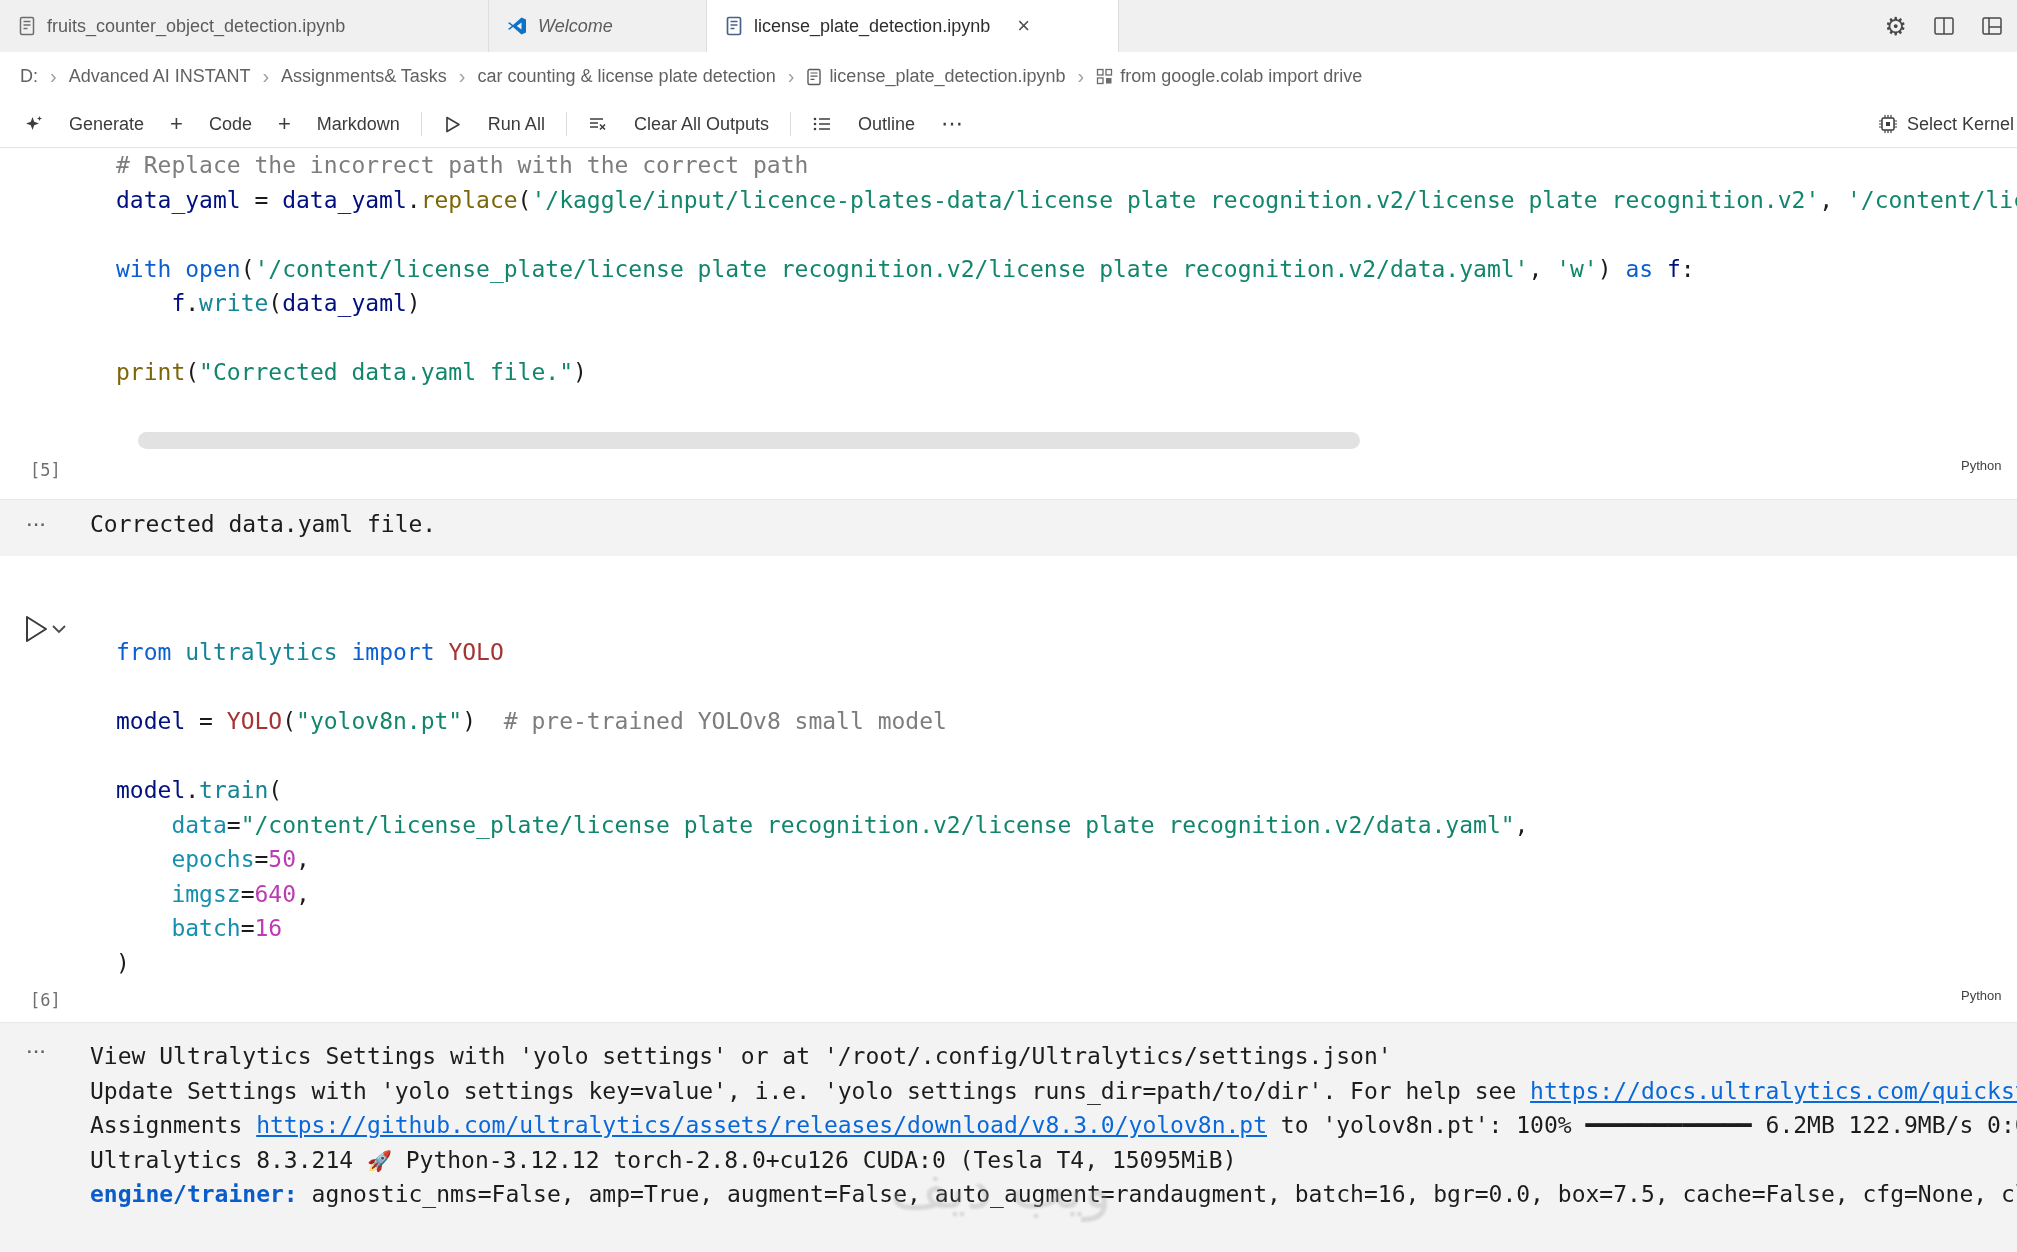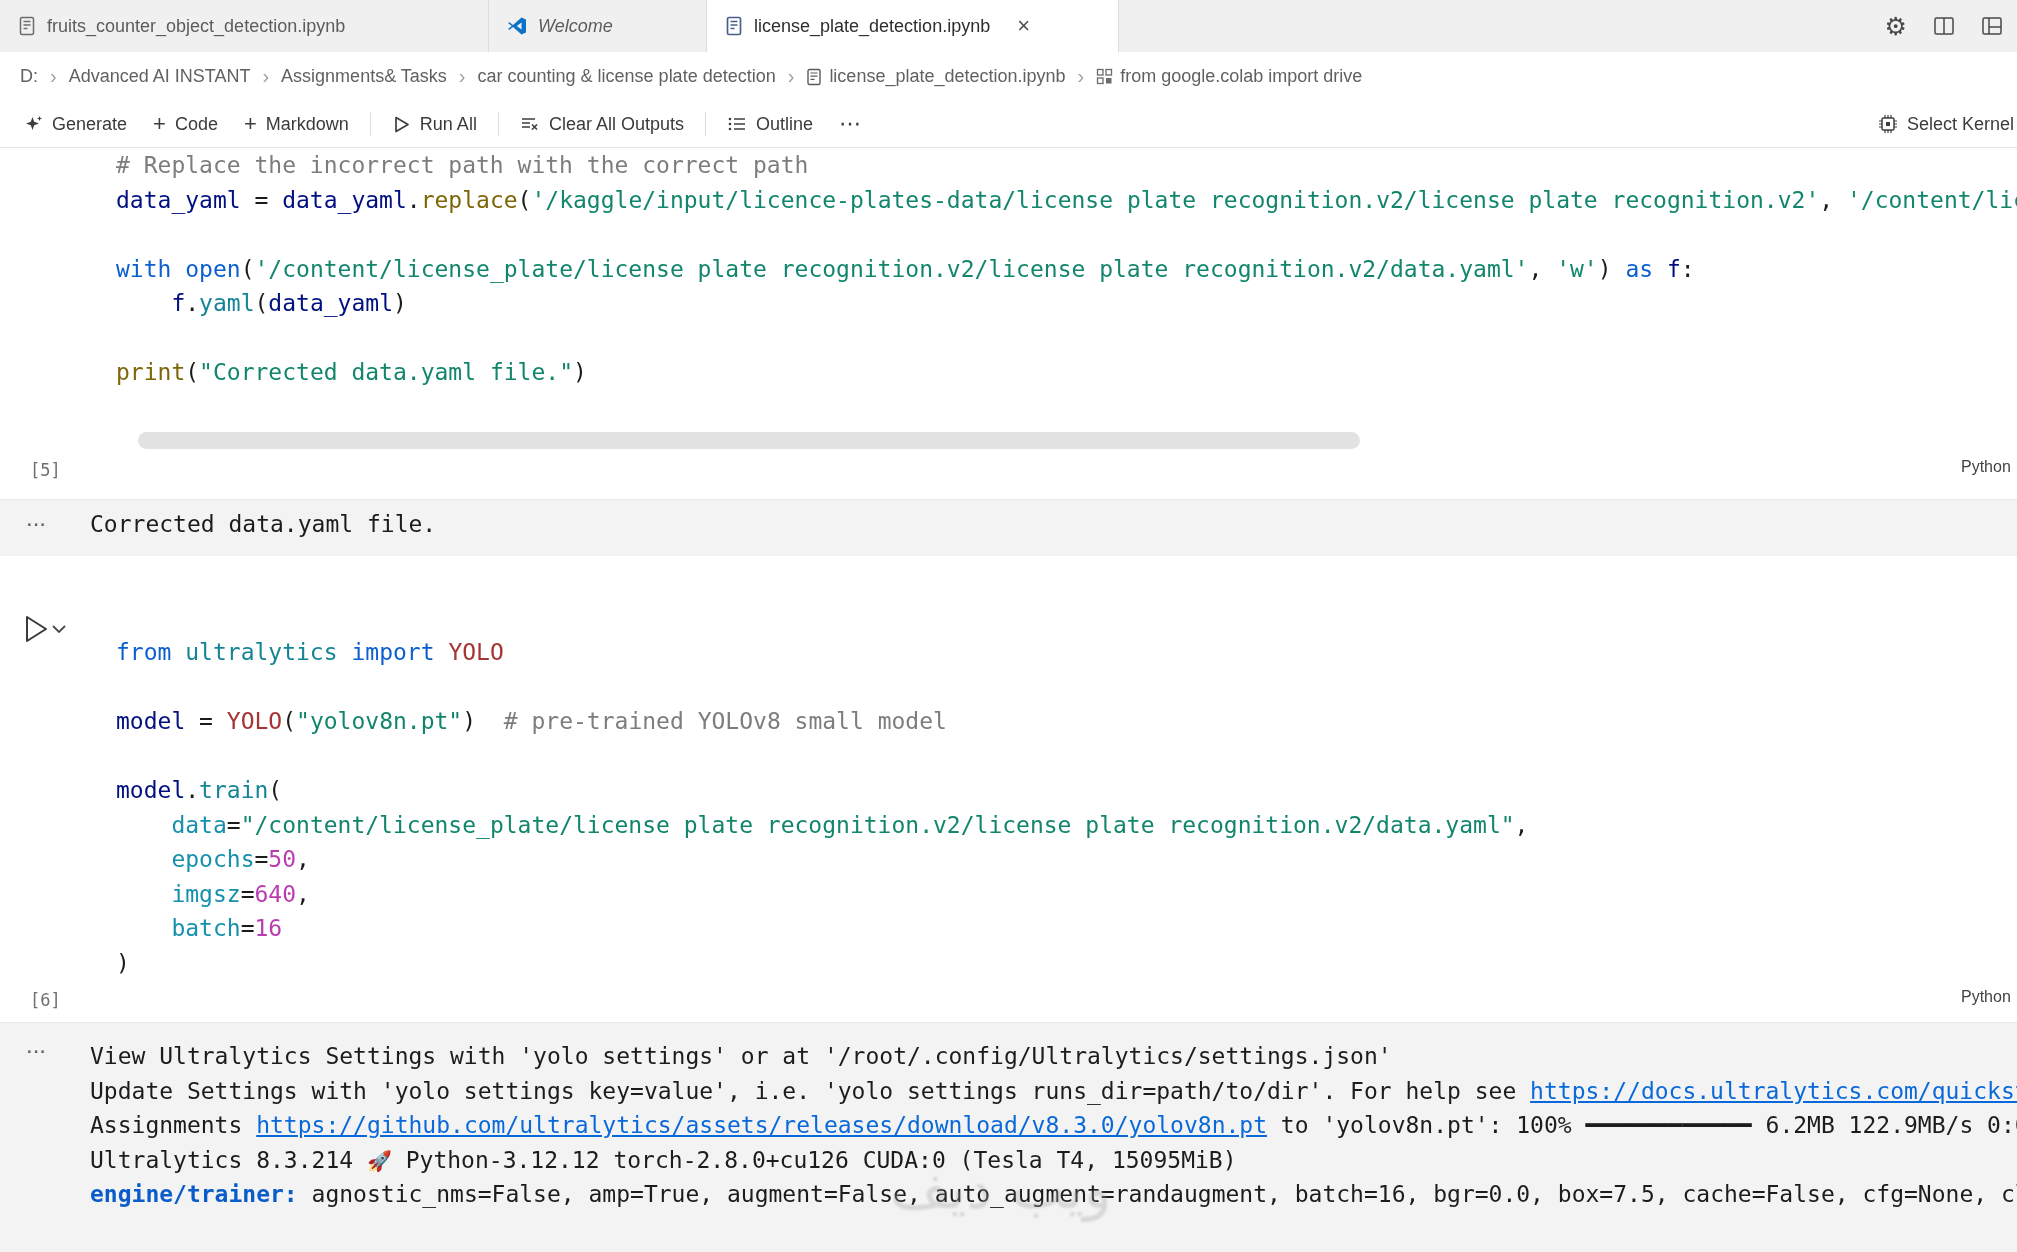--- a/index.html
+++ b/index.html
@@ -20,35 +20,35 @@
 
   
   .breadcrumb{height:49px;background:#fff;display:flex;align-items:center;padding-left:20px;
               font-size:18px;color:#616161;gap:10px;white-space:nowrap;}
   .crumb-sep{color:#9e9e9e;font-size:20px;padding:0 2px;}
   .crumb{display:flex;align-items:center;gap:7px;}
 
   
   .nb-toolbar{height:46px;background:#fff;border-bottom:1px solid #e3e3e3;display:flex;align-items:center;
               padding-left:12px;gap:2px;font-size:18px;color:#3b3b3b;position:relative;white-space:nowrap;}
-  .tb-btn{display:flex;align-items:center;gap:9px;padding:5px 12px;border-radius:5px;cursor:pointer;}
+  .tb-btn{display:flex;align-items:center;gap:26px;padding:5px 12px;border-radius:5px;cursor:pointer;}
   .tb-plus{font-size:22px;line-height:1;color:#3e3e3e;}
   .tb-sep{width:1px;height:24px;background:#dcdcdc;margin:0 7px;}
   .tb-right{position:absolute;left:1878px;top:0;height:46px;display:flex;align-items:center;gap:9px;}
 
   
   .nb-body{position:relative;height:1104px;background:#fff;overflow:hidden;}
 
   .code{margin-left:116px;font-family:"DejaVu Sans Mono",monospace;font-size:23px;line-height:34.5px;color:#1b1b1b;}
   .cline{white-space:pre;height:34.5px;}
 
   .cell1{position:relative;height:351px;overflow:hidden;}
   .hscroll{position:absolute;left:138px;top:284px;width:1222px;height:17px;background:#e2e2e2;border-radius:9px;}
   .exec-label{position:absolute;left:30px;top:312px;font-family:"DejaVu Sans Mono",monospace;font-size:17px;color:#6f6f6f;}
-  .cell-lang{position:absolute;left:1961px;top:310px;font-size:16px;color:#424242;white-space:nowrap;}
+  .cell-lang{position:absolute;left:1961px;top:310px;font-size:13px;color:#424242;white-space:nowrap;}
 
   .output1{height:57px;background:#f3f3f3;border-top:1px solid #e8e8e8;position:relative;display:flex;align-items:center;box-sizing:border-box;}
   .out-mono{margin-left:90px;font-family:"DejaVu Sans Mono",monospace;font-size:23px;color:#1c1c1c;}
   .out-more{position:absolute;left:26px;top:6px;color:#5f5f5f;font-size:24px;line-height:1;cursor:pointer;}
   .spacer1{height:48px;background:#fff;}
 
   .cell2{position:relative;height:418px;overflow:hidden;}
   .cell2 .code{padding-top:31px;}
   .cell2 .exec-label{top:386px;}
   .cell2 .cell-lang{top:384px;}
@@ -240,21 +240,21 @@
   </div>
 
   <div class="nb-body">
 
     <div class="cell1">
       <div class="code">
           <div class="cline"><span class="tok-com"># Replace the incorrect path with the correct path</span></div>
           <div class="cline"><span class="tok-var">data_yaml</span><span class="tok-pl"> = </span><span class="tok-var">data_yaml</span><span class="tok-pl">.</span><span class="tok-fn">replace</span><span class="tok-pl">(</span><span class="tok-str">'/kaggle/input/licence-plates-data/license plate recognition.v2/license plate recognition.v2'</span><span class="tok-pl">, </span><span class="tok-str">'/content/license_plate/license plate recognition.v2'</span></div>
           <div class="cline">&nbsp;</div>
           <div class="cline"><span class="tok-kw">with</span><span class="tok-pl"> </span><span class="tok-kwfn">open</span><span class="tok-pl">(</span><span class="tok-str">'/content/license_plate/license plate recognition.v2/license plate recognition.v2/data.yaml'</span><span class="tok-pl">, </span><span class="tok-str">'w'</span><span class="tok-pl">) </span><span class="tok-kw">as</span><span class="tok-pl"> </span><span class="tok-var">f</span><span class="tok-pl">:</span></div>
-          <div class="cline"><span class="tok-pl">    </span><span class="tok-var">f</span><span class="tok-pl">.</span><span class="tok-mth">yaml</span><span class="tok-pl">(</span><span class="tok-var">data_yaml</span><span class="tok-pl">)</span></div>
+          <div class="cline"><span class="tok-pl">    </span><span class="tok-var">f</span><span class="tok-pl">.</span><span class="tok-mth">write</span><span class="tok-pl">(</span><span class="tok-var">data_yaml</span><span class="tok-pl">)</span></div>
           <div class="cline">&nbsp;</div>
           <div class="cline"><span class="tok-fn">print</span><span class="tok-pl">(</span><span class="tok-str">"Corrected data.yaml file."</span><span class="tok-pl">)</span></div>
         </div>
       <div class="hscroll"></div>
       <div class="exec-label">[5]</div>
       <div class="cell-lang">Python</div>
     </div>
 
     <div class="output1">
       <div class="out-more">...</div>

